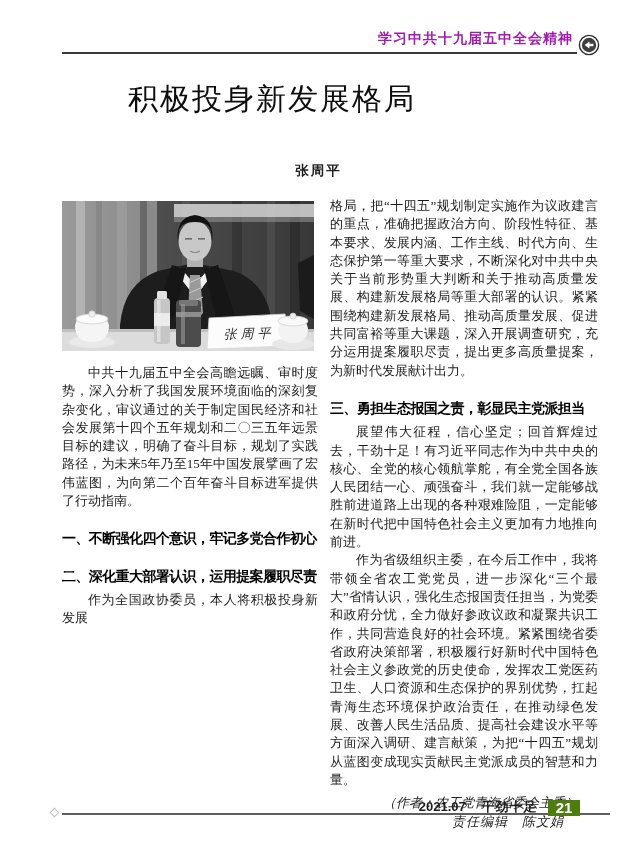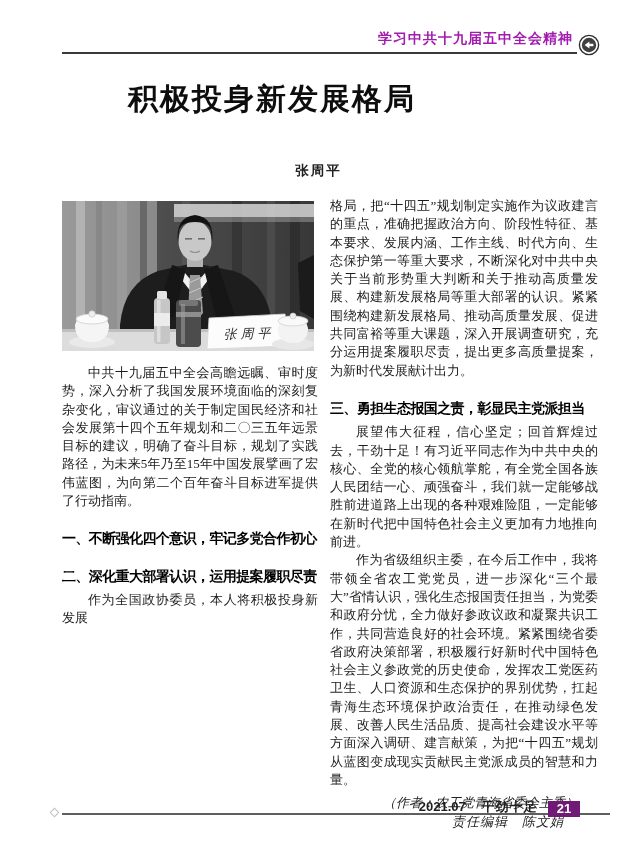--- a/index.html
+++ b/index.html
@@ -11,21 +11,21 @@
   
   .hdr-label {
     position:absolute; top:30px; right:64px; font-family:"Liberation Sans","DejaVu Sans",sans-serif;
     font-size:14px; font-weight:700; color:#a21caf; letter-spacing:1px;
   }
   .hdr-icon { position:absolute; top:34px; right:37px; width:22px; height:22px; }
   .hdr-rule { position:absolute; top:52px; left:62px; width:515px; height:2px; background:#3a3a3a; }
   
   .title {
     position:absolute; top:80px; left:0; width:544px; text-align:center;
-    font-family:"Liberation Sans","DejaVu Sans",sans-serif; font-weight:700;
+    font-family:"Liberation Sans","DejaVu Sans",sans-serif; font-weight:400;
     font-size:30px; line-height:38px; color:#0d0d0d; letter-spacing:2px;
   }
   .author { position:absolute; top:162px; left:0; width:637px; text-align:center;
     font-size:13.5px; font-weight:700; color:#222; letter-spacing:2px;
     font-family:"Liberation Sans","DejaVu Sans",sans-serif; }
   
   .photo { position:absolute; top:201px; left:62px; width:252px; height:150px; background:#555; }
   .photo svg { display:block; }
   
   .col { position:absolute; font-size:13px; line-height:18.3px; text-align:justify; color:#1c1c1c; }
@@ -46,21 +46,21 @@
   .ftr-diamond { position:absolute; top:809px; left:51px; width:7px; height:7px;
     border:1px solid #c0c0c0; background:#fff; transform:rotate(45deg); }
   .ftr-meta {
     position:absolute; top:798px; left:0; width:580px; text-align:right;
     font-family:"Liberation Sans","DejaVu Sans",sans-serif; font-weight:700;
     font-size:13px; color:#1e1e1e;
   }
   .ftr-meta .mag { margin-left:12px; letter-spacing:1px; }
   .badge {
     display:inline-block; margin-left:7px; width:32px; height:16px; line-height:16px;
-    background:#701a75; color:#fff; text-align:center; font-size:13px; font-weight:700;
+    background:#4d7c0f; color:#fff; text-align:center; font-size:15px; font-weight:700;
     vertical-align:-2px;
   }
 </style>
 </head>
 <body>
 
 <div class="page">
 
   <div class="hdr-label">学习中共十九届五中全会精神</div>
   <div class="hdr-icon">

